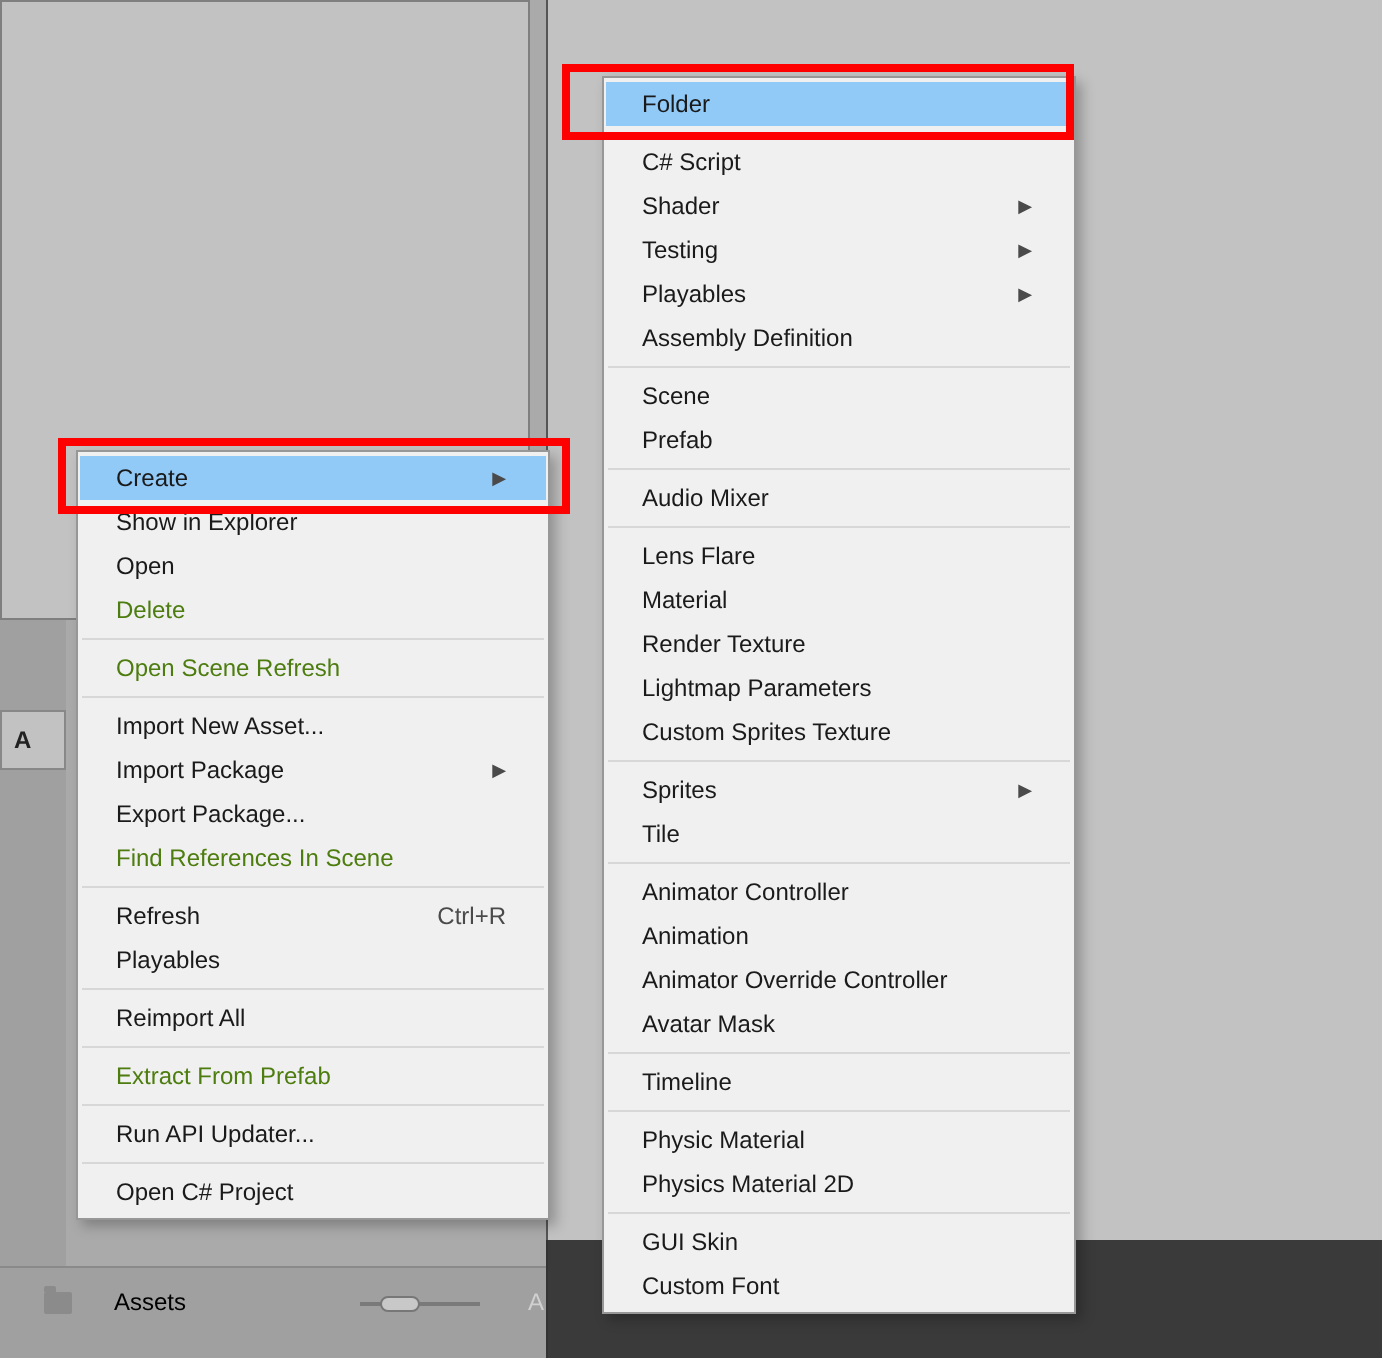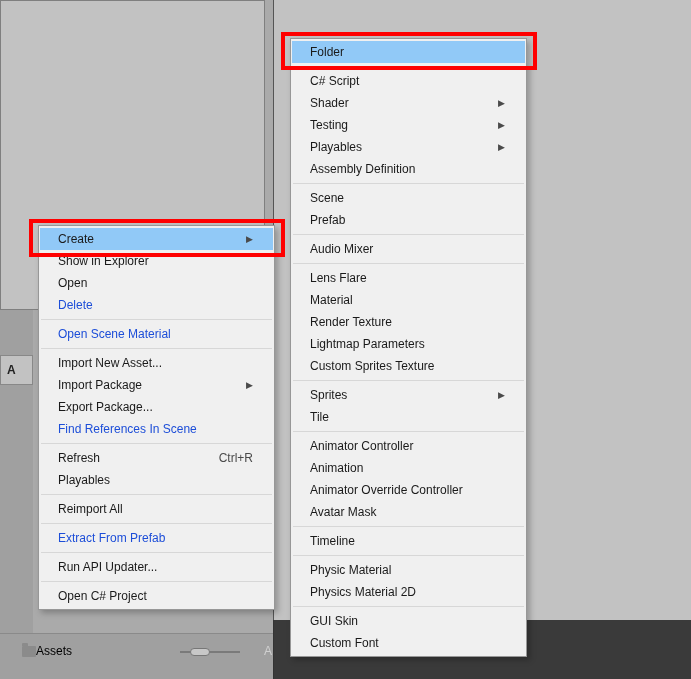--- a/index.html
+++ b/index.html
@@ -54,21 +54,21 @@
     left: 0; top: 633px;
     width: 273px; height: 46px;
     background: #a0a0a0;
     border-top: 1px solid #8a8a8a;
   }
   .assets-bottom {
     position: absolute;
     left: 22px; top: 644px;
     display: flex;
     align-items: center;
-    gap: 0;
+    gap: 21px;
   }
   .folder-icon {
     width: 14px; height: 11px;
     background: #8b8b8b;
     border-radius: 1px;
     position: relative;
   }
   .folder-icon::before {
     content: "";
     position: absolute;
@@ -107,41 +107,41 @@
   }
   .menu-item {
     display: flex;
     align-items: center;
     justify-content: space-between;
     padding: 4px 20px 4px 18px;
     color: #1a1a1a;
     white-space: nowrap;
     cursor: default;
   }
-  .menu-item.disabled { color: #1d4ed8; }
+  .menu-item.disabled { color: #4d7c0f; }
   .menu-item.highlight { background: #91c9f7; }
   .menu-item .arrow {
     margin-left: 30px;
     font-size: 9px;
     color: #4a4a4a;
   }
   .menu-item .shortcut {
     margin-left: 34px;
     color: #4a4a4a;
   }
   .menu-sep {
     height: 1px;
     background: #d7d7d7;
     margin: 3px 1px;
   }
   .menu-left {
     left: 38px; top: 225px; width: 237px;
   }
   .menu-right {
-    left: 290px; top: 38px; width: 237px;
+    left: 301px; top: 38px; width: 237px;
   }
   .highlight-box {
     position: absolute;
     border: 4px solid #ff0000;
     pointer-events: none;
   }
   .hl-create { left: 29px; top: 219px; width: 256px; height: 38px; }
   .hl-folder { left: 281px; top: 32px; width: 256px; height: 38px; }
 
   .partial-a {
@@ -184,21 +184,21 @@
       <span>Show in Explorer</span>
     </div>
     <div class="menu-item">
       <span>Open</span>
     </div>
     <div class="menu-item disabled">
       <span>Delete</span>
     </div>
     <div class="menu-sep"></div>
     <div class="menu-item disabled">
-      <span>Open Scene Material</span>
+      <span>Open Scene Refresh</span>
     </div>
     <div class="menu-sep"></div>
     <div class="menu-item">
       <span>Import New Asset...</span>
     </div>
     <div class="menu-item">
       <span>Import Package</span>
       <span class="arrow">▶</span>
     </div>
     <div class="menu-item">

